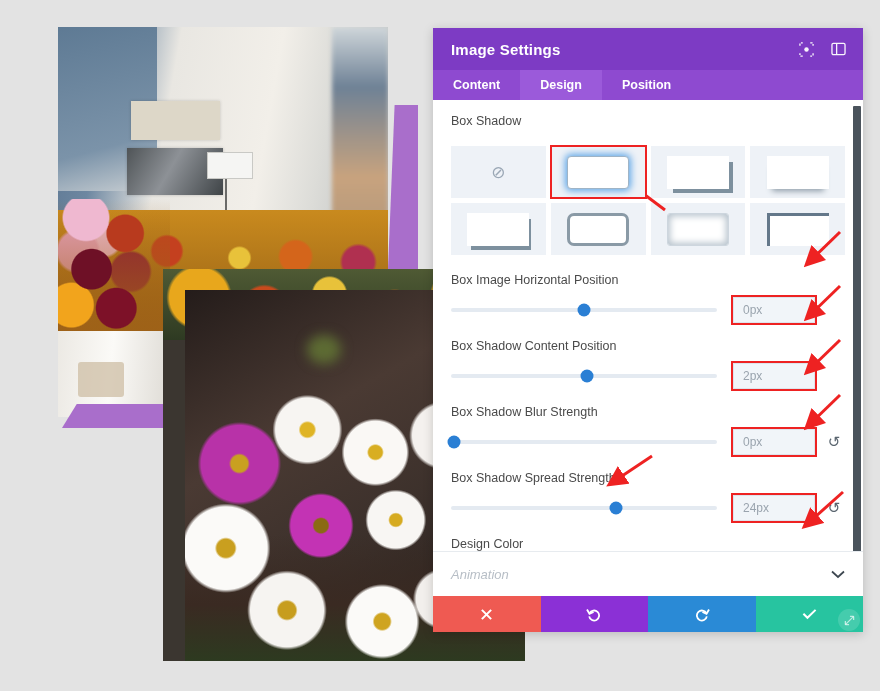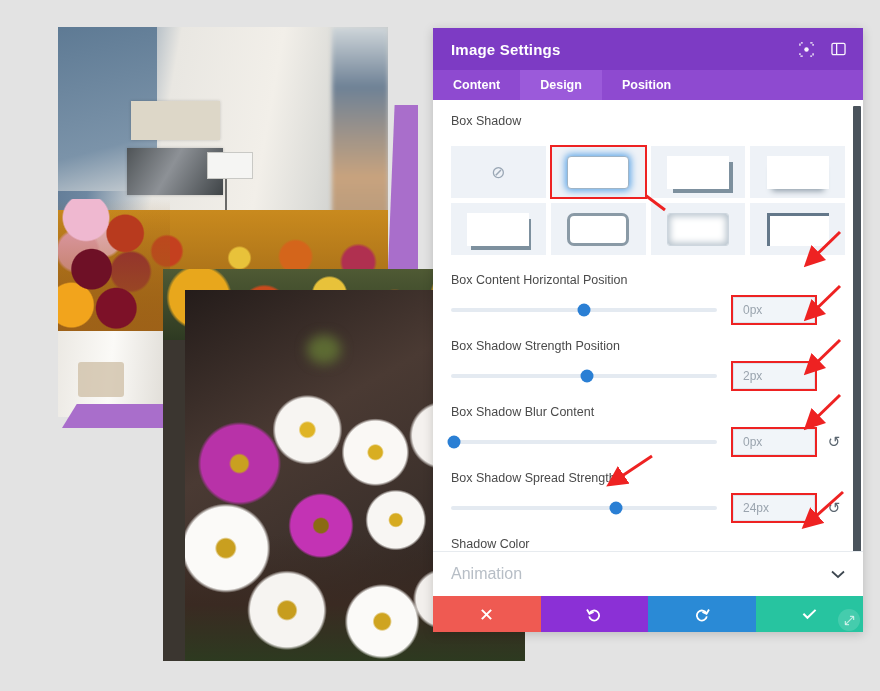--- a/index.html
+++ b/index.html
@@ -159,21 +159,21 @@
   
   #color-row { display:flex; height:26px; margin-bottom:18px; width:182px;
                outline:2px solid #ee2222; }
   #color-swatch { width:38px; background:#dcdcdc; }
   #color-btn { flex:1; background:#f1f5f9; font-size:12px; color:#3c4752;
                display:flex; align-items:center; justify-content:center; }
 
   #animation-bar { position:absolute; left:0; right:0; bottom:0; height:45px;
                    background:#fff; border-top:1px solid #e7ebef;
                    display:flex; align-items:center; padding:0 18px; }
-  #animation-label { font-size:16px; color:#b7bec6; }
+  #animation-label { font-size:13px; color:#b7bec6;font-style:italic; }
   #animation-caret { margin-left:auto; color:#3d4750; font-size:13px; }
 
   #panel-scrollbar { position:absolute; right:2px; top:6px; width:8px; height:522px;
                      background:#4a535c; border-radius:1px; }
 
   #footer { height:36px; display:flex; position:relative; }
   .fbtn { flex:1; display:flex; align-items:center; justify-content:center;
           color:#fff; font-size:15px; }
   .f-cancel { background:#ef5a52; }
   .f-undo   { background:#8b30d6; }
@@ -275,57 +275,57 @@
             <div class="box"></div>
             </div>
           <div class="preset p6">
             <div class="box"></div>
             </div>
           <div class="preset p7">
             <div class="box"></div>
             </div>
         </div>
 
-        <div class="field-label">Box Content Horizontal Position</div>
+        <div class="field-label">Box Image Horizontal Position</div>
         <div class="slider-row">
           <div class="slider-track">
             <div class="slider-knob" style="left:50%"></div>
           </div>
           <div class="num-field annot">0px</div>
           <div class="reset-spacer"></div>
         </div>
 
-        <div class="field-label">Box Shadow Strength Position</div>
+        <div class="field-label">Box Shadow Content Position</div>
         <div class="slider-row">
           <div class="slider-track">
             <div class="slider-knob" style="left:51%"></div>
           </div>
           <div class="num-field annot">2px</div>
           <div class="reset-spacer"></div>
         </div>
 
-        <div class="field-label">Box Shadow Blur Content</div>
+        <div class="field-label">Box Shadow Blur Strength</div>
         <div class="slider-row">
           <div class="slider-track">
             <div class="slider-knob" style="left:1%"></div>
           </div>
           <div class="num-field annot">0px</div>
           <div class="reset-icon">↺</div>
         </div>
 
         <div class="field-label">Box Shadow Spread Strength</div>
         <div class="slider-row">
           <div class="slider-track">
             <div class="slider-knob" style="left:62%"></div>
           </div>
           <div class="num-field annot">24px</div>
           <div class="reset-icon">↺</div>
         </div>
 
-        <div class="field-label">Shadow Color</div>
+        <div class="field-label">Design Color</div>
         <div id="color-row">
           <div id="color-swatch"></div>
           <div id="color-btn">Select Color</div>
         </div>
 
       </div>
 
       <div id="panel-scrollbar"></div>
 
       <div id="animation-bar">

